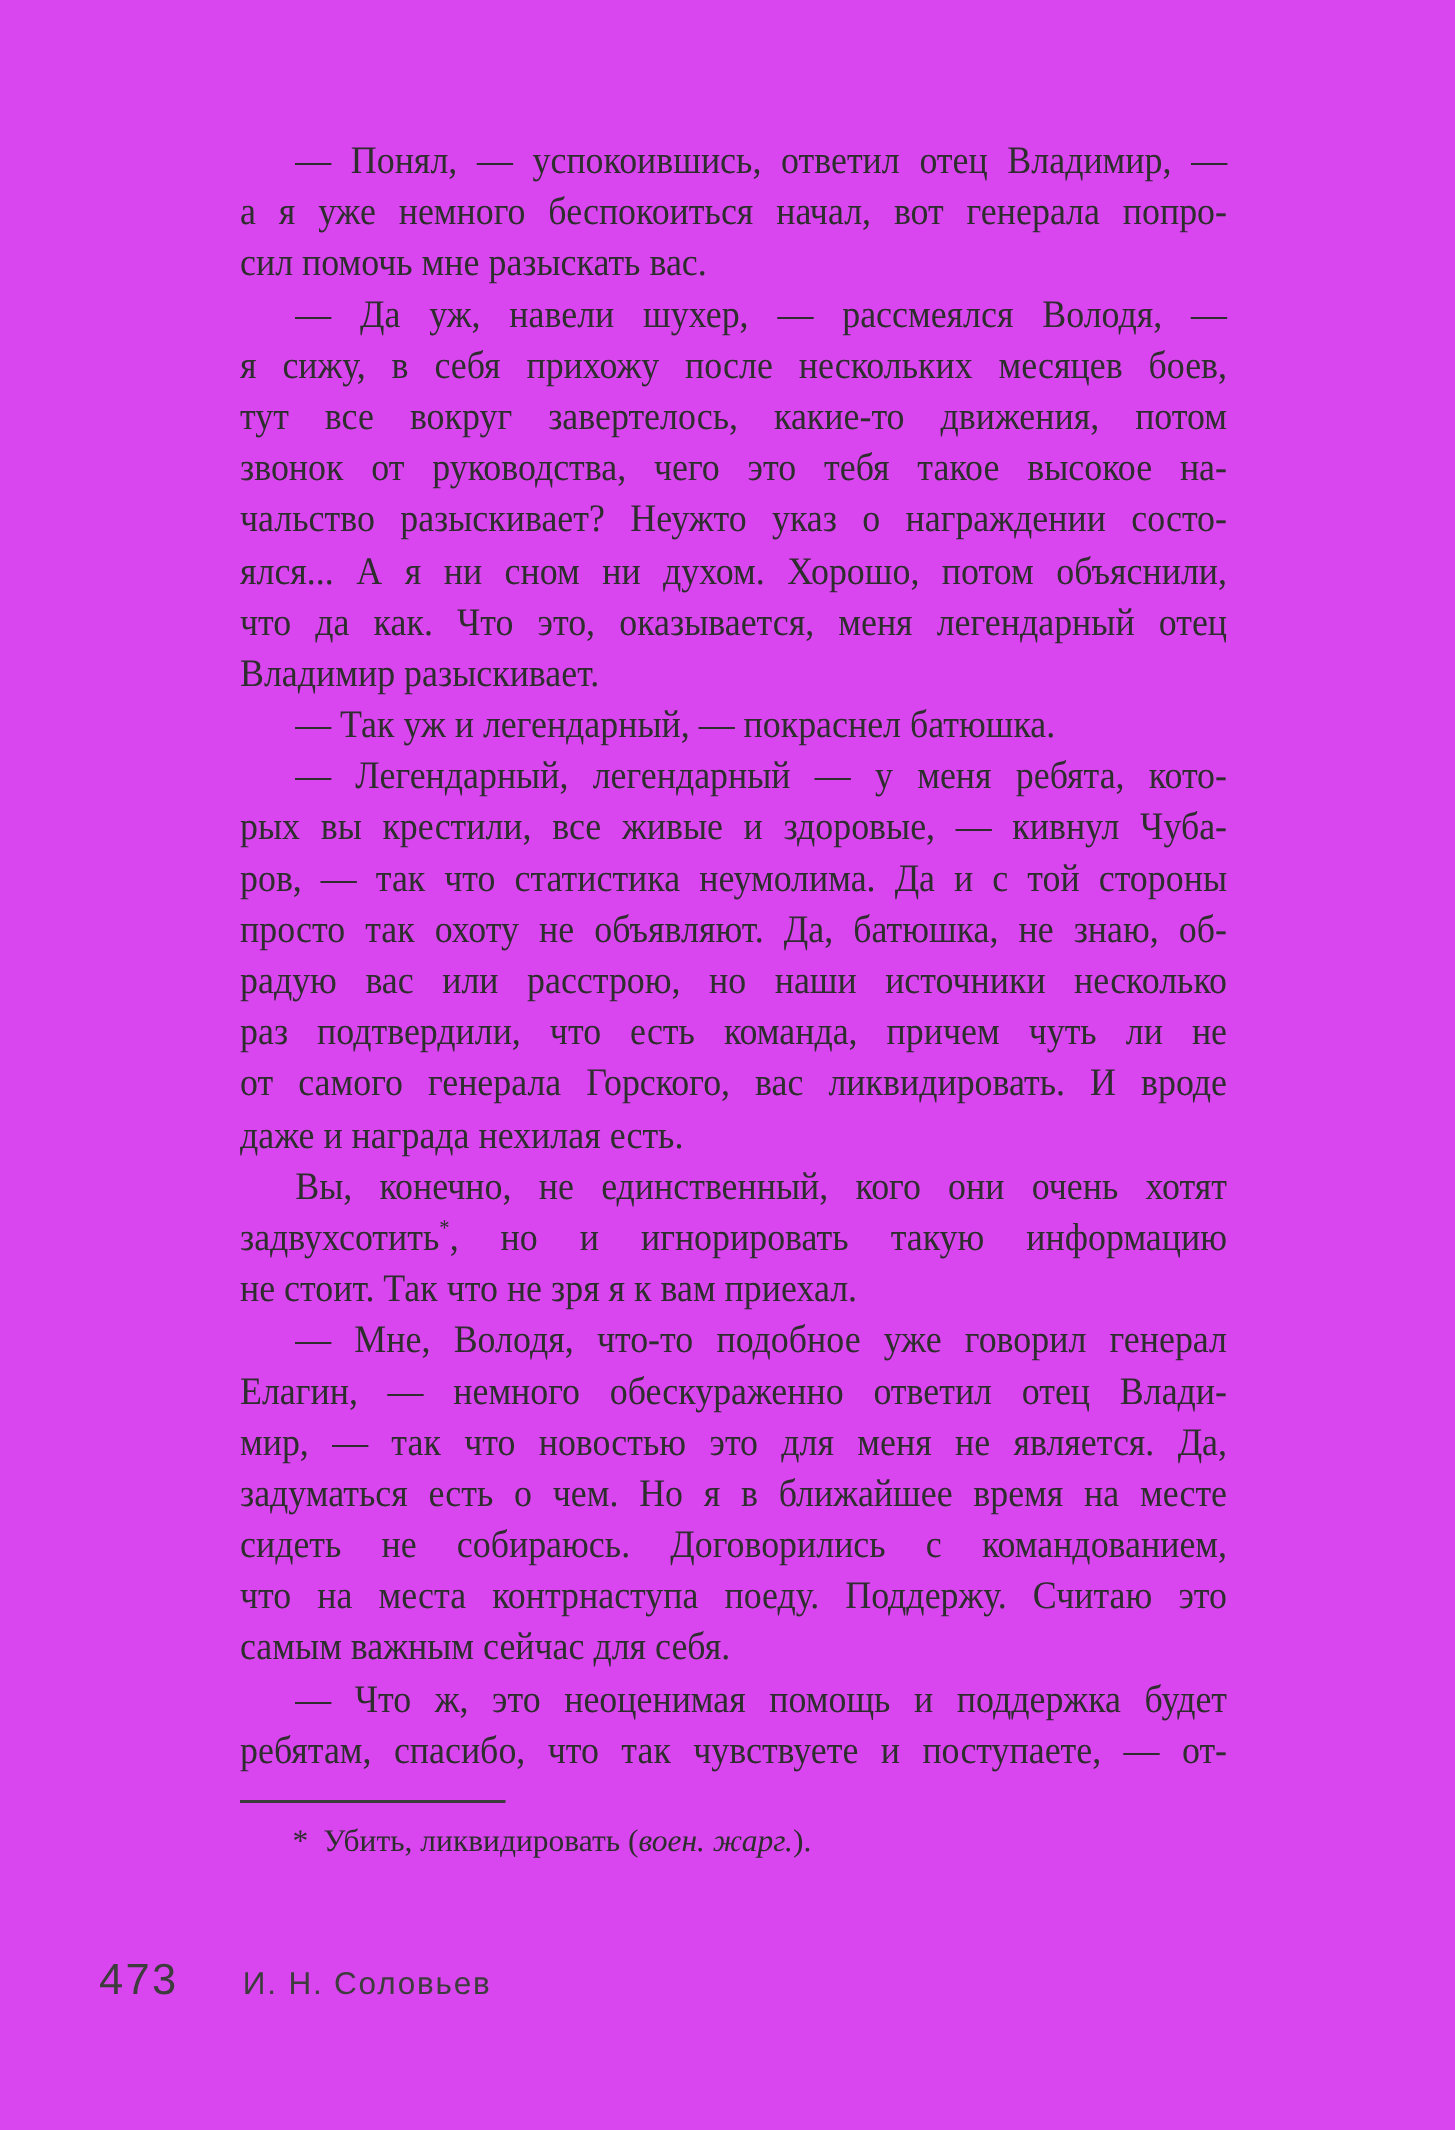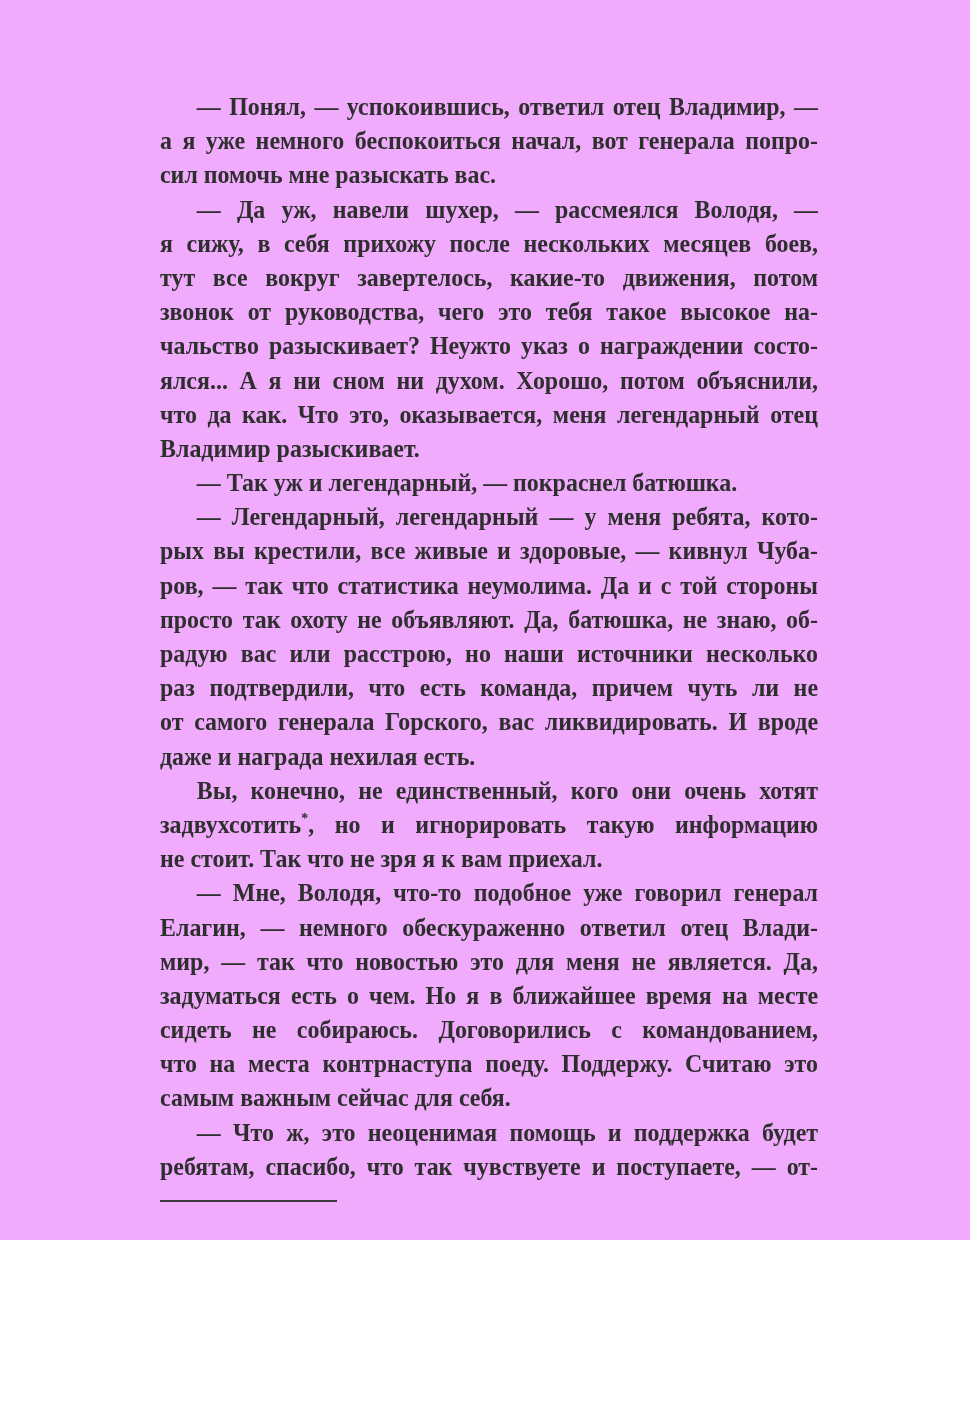--- a/index.html
+++ b/index.html
@@ -1,25 +1,24 @@
 <!DOCTYPE html>
 <html><head>
 <meta charset="utf-8">
 <style>
   html, body { margin: 0; padding: 0; background: #ffffff; }
 
   .page {
     position: relative;
     width: 970px;
-    height: 1240px;
-    background: #f0abfc;
+    height: 1420px;
+    background: #d946ef;
     font-family: "Liberation Serif", "DejaVu Serif", serif;
     color: #2e2e2e;
     overflow: hidden;
-    font-weight: bold;
   }
 
   .text-block {
     position: absolute;
     left: 160px;
     top: 90px;
     width: 658px;
   }
 
   .line {
@@ -108,19 +107,22 @@
       <div class="line">задуматься есть о чем. Но я в ближайшее время на месте</div>
       <div class="line">сидеть не собираюсь. Договорились с командованием,</div>
       <div class="line">что на места контрнаступа поеду. Поддержу. Считаю это</div>
       <div class="line para-end">самым важным сейчас для себя.</div>
       <div class="line first">— Что ж, это неоценимая помощь и поддержка будет</div>
       <div class="line">ребятам, спасибо, что так чувствуете и поступаете, — от-</div>
     </main>
 
   <div class="footnote-rule"></div>
 
+  <div class="footnote">
+    <span class="fn-marker">*</span><span><span>Убить, ликвидировать (</span><span class="fn-italic">воен. жарг.</span><span>).</span></span>
+  </div>
 
   <footer class="footer">
     <span class="page-num">473</span>
     <span class="author">И. Н. Соловьев</span>
   </footer>
 
 </div>
 
 </body></html>

